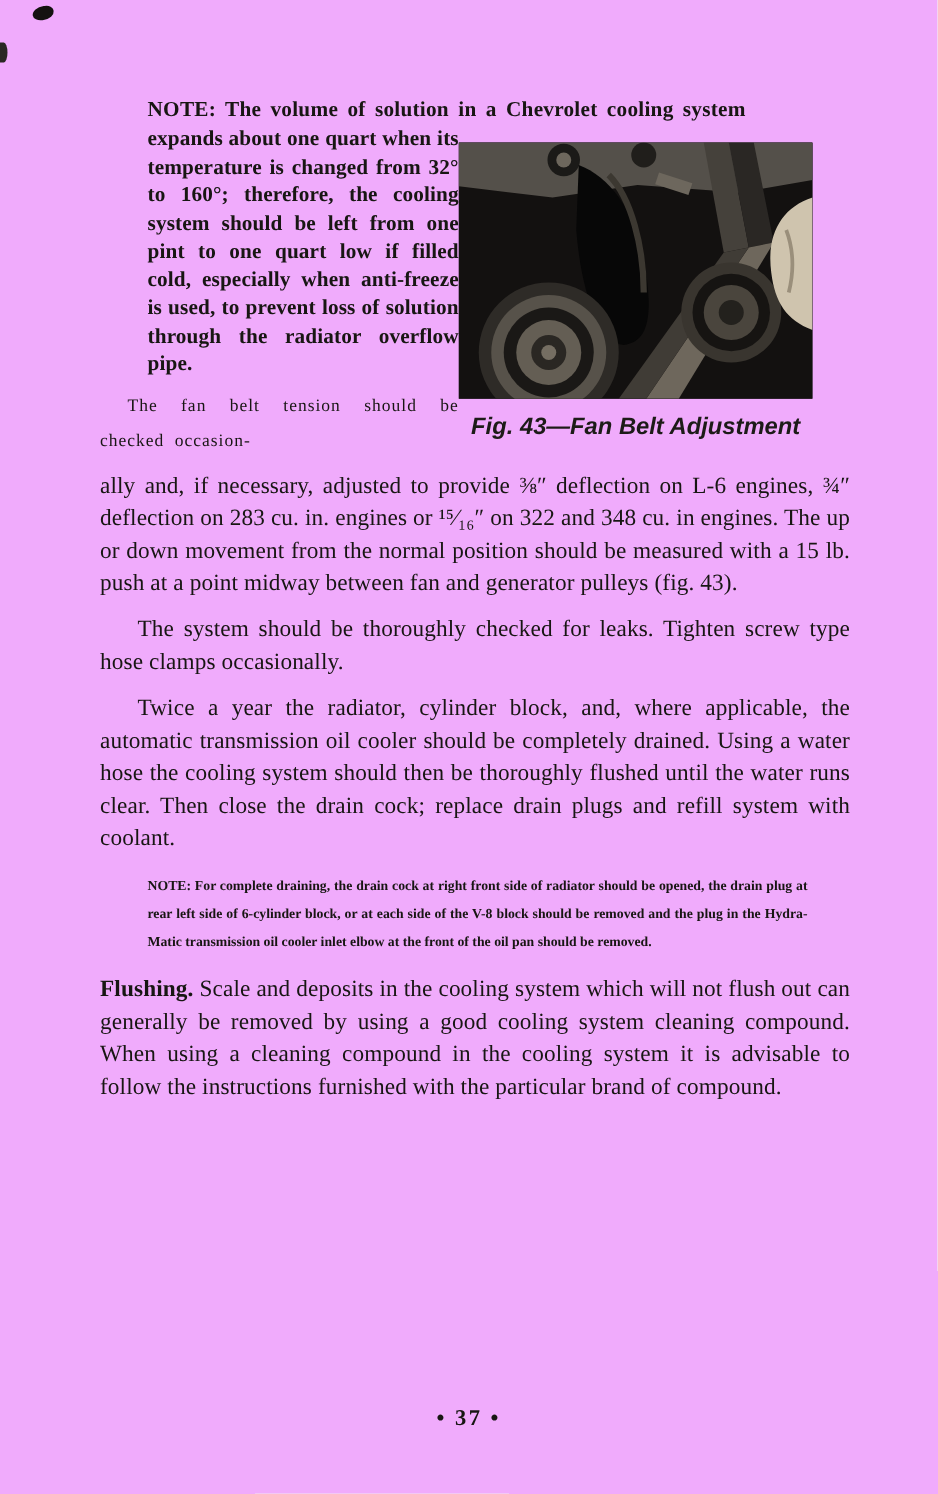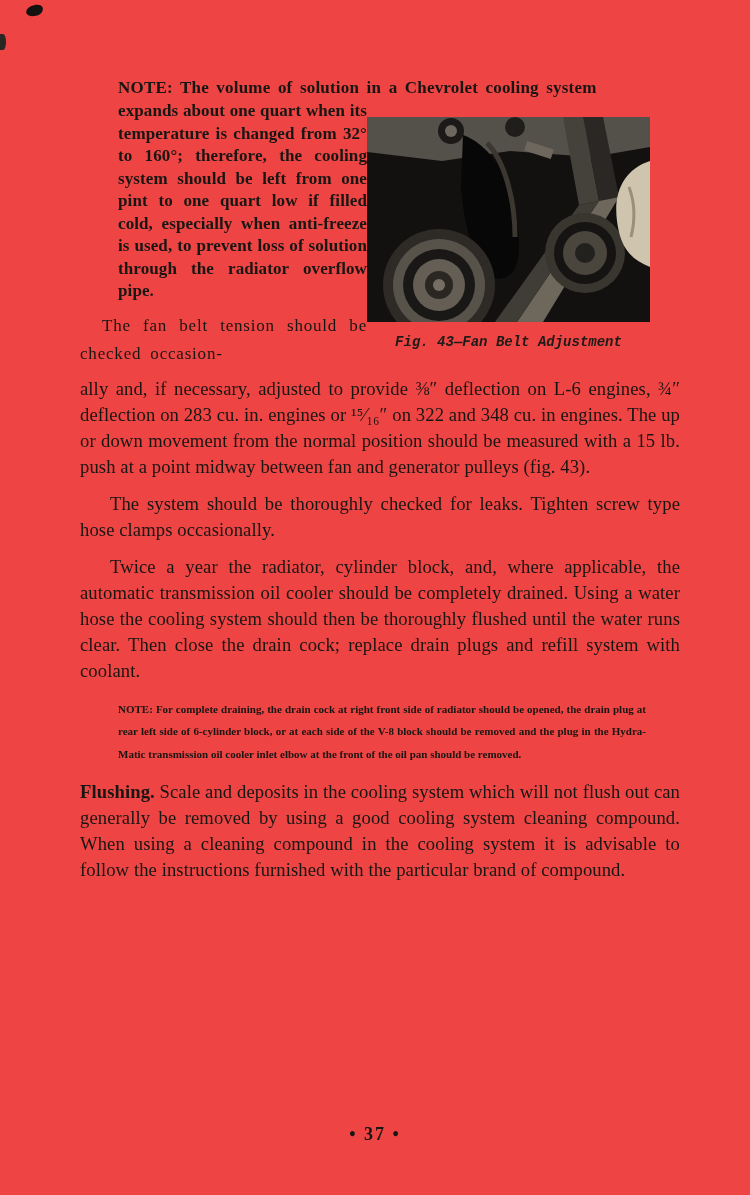--- a/index.html
+++ b/index.html
@@ -4,21 +4,21 @@
 <style>
   html, body {
     margin: 0;
     padding: 0;
     background: #f7f4ec;
   }
   .page {
     position: relative;
     width: 750px;
     height: 1195px;
-    background: #ef4444;
+    background: #f0abfc;
     color: #181613;
     font-family: "Liberation Serif", "DejaVu Serif", serif;
     overflow: hidden;
   }
   .artifact-blob {
     position: absolute;
     left: 26px;
     top: 5px;
     width: 17px;
     height: 11px;
@@ -65,44 +65,44 @@
     width: 249px;
     font-weight: 700;
     font-size: 17px;
     line-height: 22.5px;
     text-align: justify;
     letter-spacing: 0.1px;
   }
   .fanbelt-start {
     margin: 9px 0 0 0;
     width: 287px;
-    font-size: 17px;
+    font-size: 14px;
     line-height: 28px;
     text-indent: 22px;
     text-align: justify;
     word-spacing: 4px;
     letter-spacing: 0.8px;
   }
   .col-right {
     flex: 0 0 283px;
     margin-left: 13px;
   }
   .figure-img {
     display: block;
     width: 283px;
     height: 205px;
     background: #131110;
   }
   .figure-caption {
     margin-top: 12px;
     text-align: center;
-    font-family: Liberation Mono, monospace;
+    font-family: Liberation Sans, sans-serif;
     font-style: italic;
     font-weight: 700;
-    font-size: 14px;
+    font-size: 19px;
     color: #1d1b18;
   }
   
   .para {
     margin: 0 0 11px 0;
     font-size: 18.6px;
     line-height: 26px;
     text-align: justify;
     letter-spacing: 0.1px;
   }

